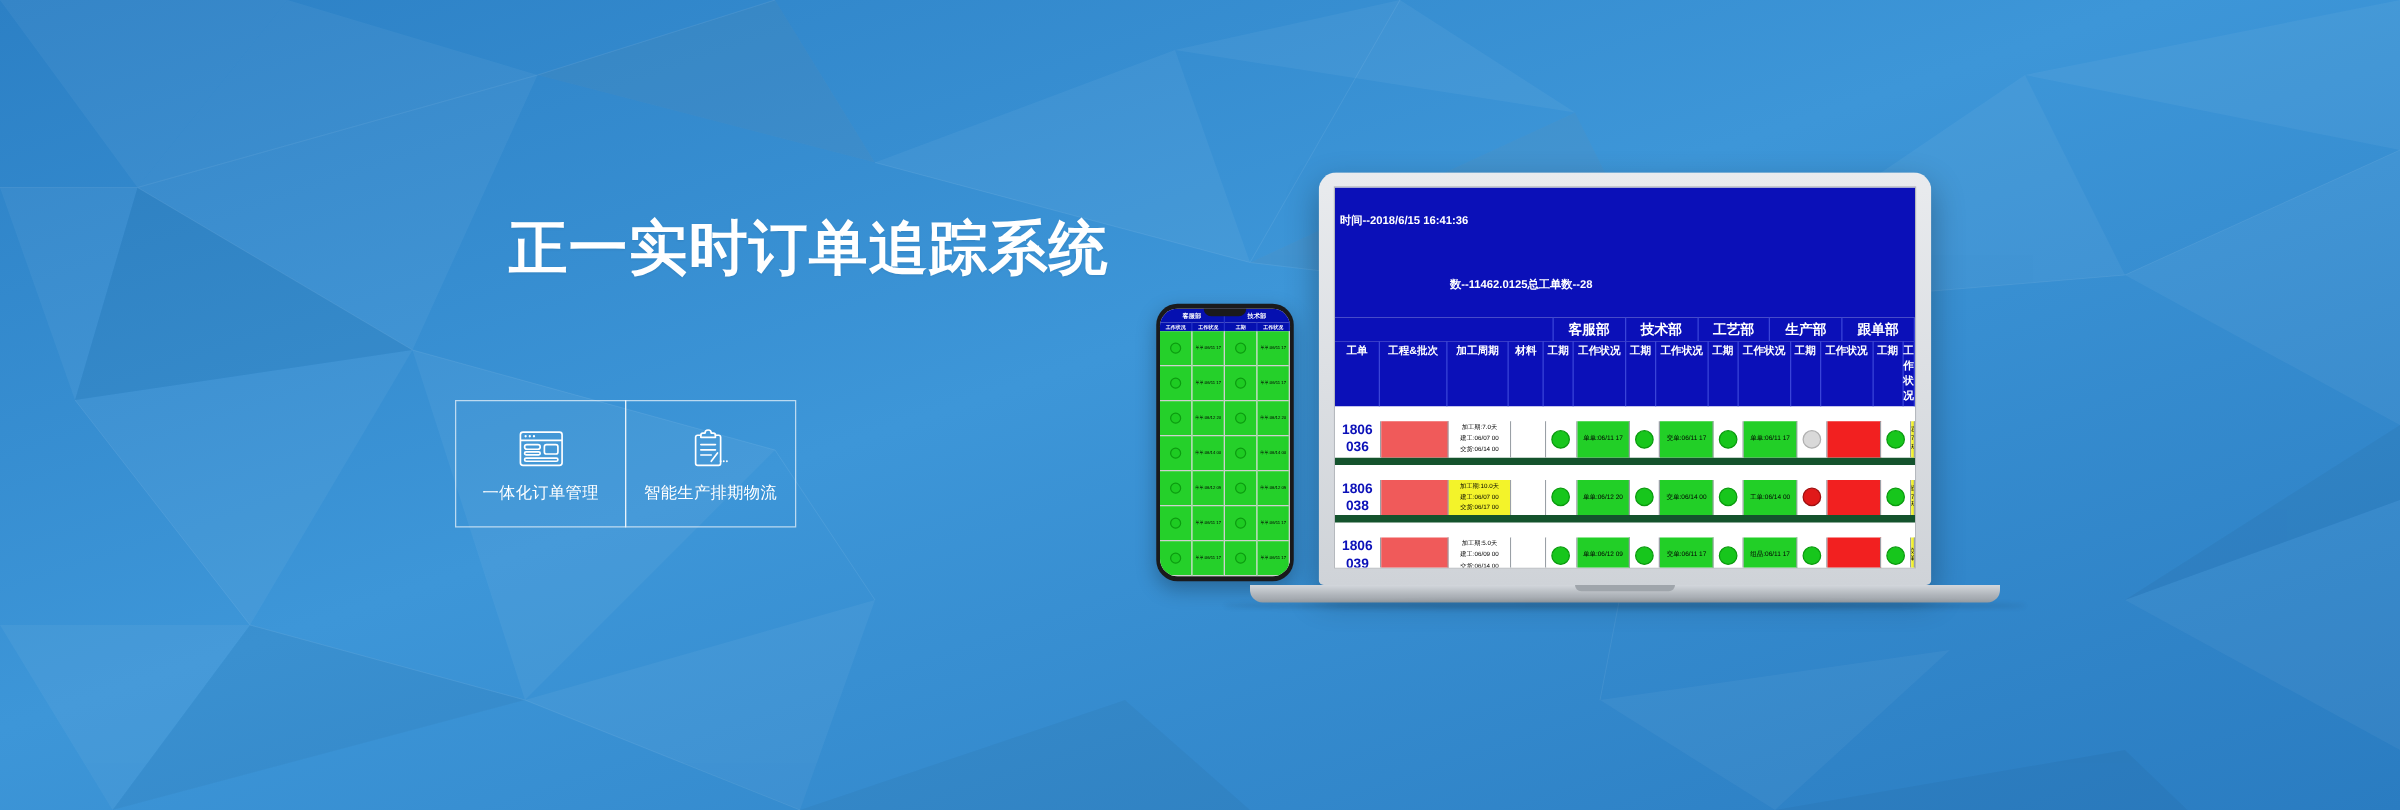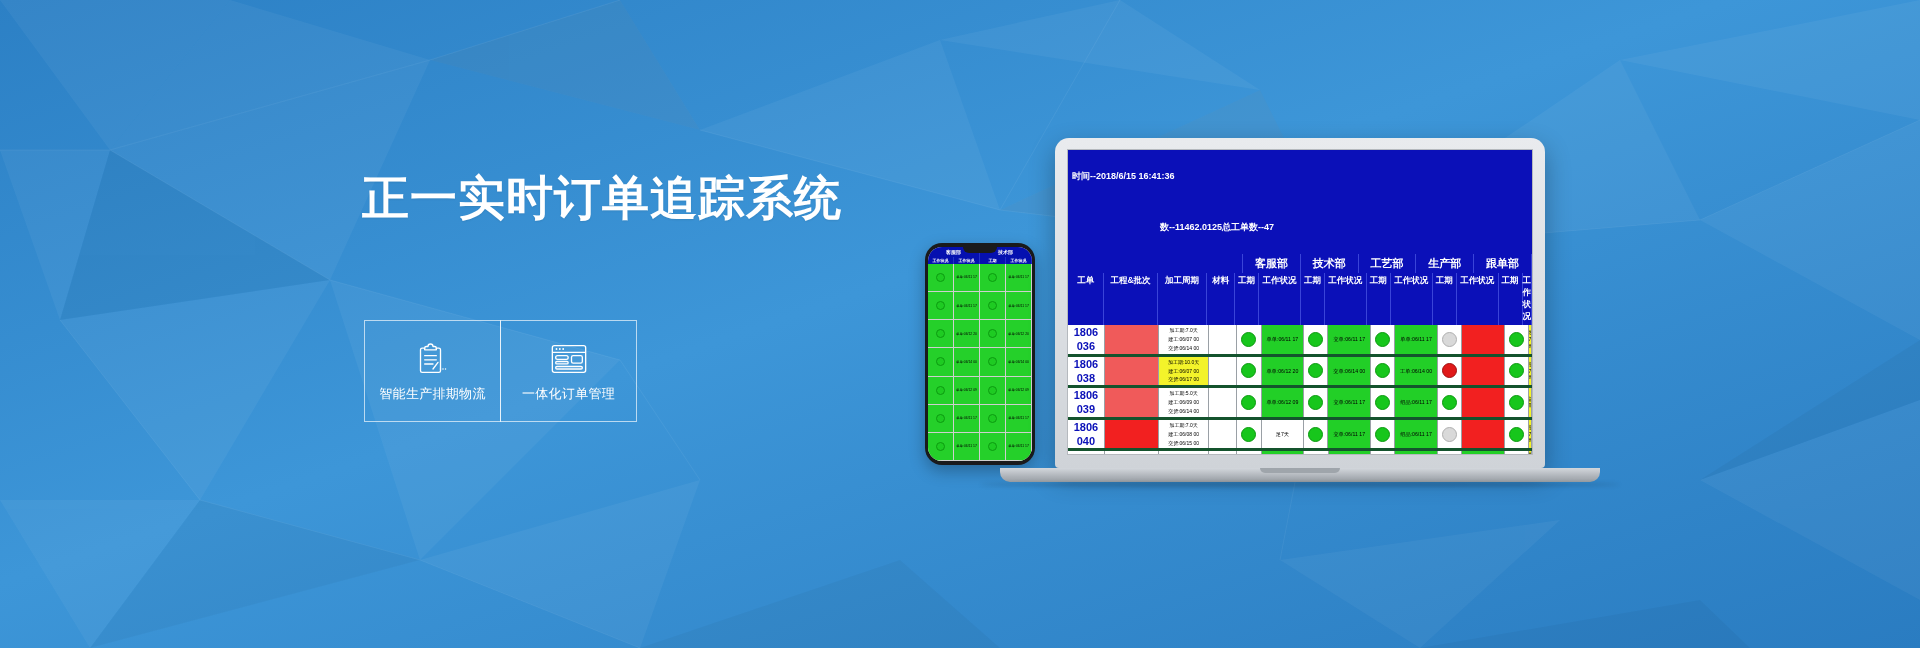--- a/index.html
+++ b/index.html
@@ -26,20 +26,21 @@
     width: 560px;
   }
   .headline {
     color: #ffffff;
     font-size: 47px;
     font-weight: 700;
     line-height: 1.26;
     letter-spacing: 1px;
     white-space: nowrap;
     text-shadow: 0 1px 2px rgba(0,0,0,.08);
+    margin-left: 45px;
   }
 
   
   #features {
     position: absolute;
     left: 364px; top: 320px;
     display: flex;
   }
   .feat {
     width: 137px; height: 102px;
@@ -157,21 +158,21 @@
     font-size: 11px; font-weight: 700; text-align: center;
   }
   .db-dept .spacer { width: 175px; border-right: 1px solid #3a44d8; }
   .db-dept .d { flex: 1; padding: 2px 0; border-right: 1px solid #3a44d8; }
   .db-hdr {
     display: flex; background: #0b10b8; color: #ffffff;
     font-size: 8.5px; font-weight: 700; text-align: center;
   }
   .db-hdr .c { border-right: 1px solid #3a44d8; padding: 2px 0; }
   .db-rows { flex: 1; display: flex; flex-direction: column; }
-  .db-row { flex: 1; display: flex; border-bottom: 3px solid #14532d; }
+  .db-row { flex: 1; display: flex; border-bottom: 6px solid #14532d; margin-top: 12px; }
   .cell {
     border-right: 1px solid #9aa0a6;
     display: flex; align-items: center; justify-content: center;
     font-size: 5.2px; color: #000; line-height: 1.3;
     text-align: center; overflow: hidden; padding: 0 1px;
   }
   .cell.order { font-size: 11px; font-weight: 700; color: #0b10b8; background:#fff; }
   .cell.red { background: #f22020; }
   .cell.green { background: #22cf27; }
   .cell.yellow { background: #f3f32a; }
@@ -235,47 +236,47 @@
     </g>
   </svg>
 
   <div id="copy">
     <div class="headline">正一实时订单追踪系统</div>
   </div>
 
   <div id="features">
 
     <div class="feat">
+      <svg class="ico" viewBox="0 0 48 40" fill="none" stroke="#ffffff" stroke-width="1.6">
+        <rect x="4" y="4" width="40" height="32" rx="2.5"></rect>
+        <line x1="4" y1="12" x2="44" y2="12"></line>
+        <circle cx="9" cy="8" r="1.1" fill="#fff" stroke="none"></circle>
+        <circle cx="13" cy="8" r="1.1" fill="#fff" stroke="none"></circle>
+        <circle cx="17" cy="8" r="1.1" fill="#fff" stroke="none"></circle>
+        <rect x="8" y="16" width="15" height="4.5" rx="2.2"></rect>
+        <rect x="27" y="16" width="13" height="9" rx="2"></rect>
+        <rect x="8" y="23" width="15" height="2.8" rx="1.4"></rect>
+        <rect x="8" y="29" width="32" height="3" rx="1.5"></rect>
+      </svg>
+      <span class="lbl">一体化订单管理</span>
+    </div>
+
+    <div class="feat">
       <svg class="ico" viewBox="0 0 48 40" fill="none" stroke="#ffffff" stroke-width="1.6" stroke-linecap="round" stroke-linejoin="round">
         <path d="M14 7 h-3 a2 2 0 0 0 -2 2 v25 a2 2 0 0 0 2 2 h20 a2 2 0 0 0 2 -2 v-25 a2 2 0 0 0 -2 -2 h-3"></path>
         <path d="M14 7 a2 2 0 0 1 2 -2 h2 a3 3 0 0 1 6 0 h2 a2 2 0 0 1 2 2 v2 h-14 z"></path>
         <line x1="14" y1="16" x2="28" y2="16"></line>
         <line x1="14" y1="21" x2="28" y2="21"></line>
         <line x1="14" y1="26" x2="24" y2="26"></line>
         <path d="M30 24 l-6 8"></path>
         <circle cx="33" cy="32" r=".9" fill="#fff" stroke="none"></circle>
         <circle cx="36" cy="32" r=".9" fill="#fff" stroke="none"></circle>
         <circle cx="39" cy="32" r=".9" fill="#fff" stroke="none"></circle>
       </svg>
       <span class="lbl">智能生产排期物流</span>
-    </div>
-
-    <div class="feat">
-      <svg class="ico" viewBox="0 0 48 40" fill="none" stroke="#ffffff" stroke-width="1.6">
-        <rect x="4" y="4" width="40" height="32" rx="2.5"></rect>
-        <line x1="4" y1="12" x2="44" y2="12"></line>
-        <circle cx="9" cy="8" r="1.1" fill="#fff" stroke="none"></circle>
-        <circle cx="13" cy="8" r="1.1" fill="#fff" stroke="none"></circle>
-        <circle cx="17" cy="8" r="1.1" fill="#fff" stroke="none"></circle>
-        <rect x="8" y="16" width="15" height="4.5" rx="2.2"></rect>
-        <rect x="27" y="16" width="13" height="9" rx="2"></rect>
-        <rect x="8" y="23" width="15" height="2.8" rx="1.4"></rect>
-        <rect x="8" y="29" width="32" height="3" rx="1.5"></rect>
-      </svg>
-      <span class="lbl">一体化订单管理</span>
     </div>
 
 
   </div>
 
   <div id="phone">
     <div class="notch"></div>
     <div class="pscreen">
       <div class="ph-head">
         <div>客服部</div>
@@ -359,21 +360,21 @@
   <div id="laptop">
     <div id="lid">
       <div id="screen">
 
         <div class="db-top">
           <div class="line">
             <span class="t1">时间--2018/6/15 16:41:36</span>
           </div>
           <div class="line">
             <span class="t2">数--11462.0125</span>
-            <span>总工单数--47</span>
+            <span>总工单数--28</span>
           </div>
         </div>
 
         <div class="db-dept">
           <div class="spacer"></div>
           <div class="d">客服部</div>
           <div class="d">技术部</div>
           <div class="d">工艺部</div>
           <div class="d">生产部</div>
           <div class="d">跟单部</div>

